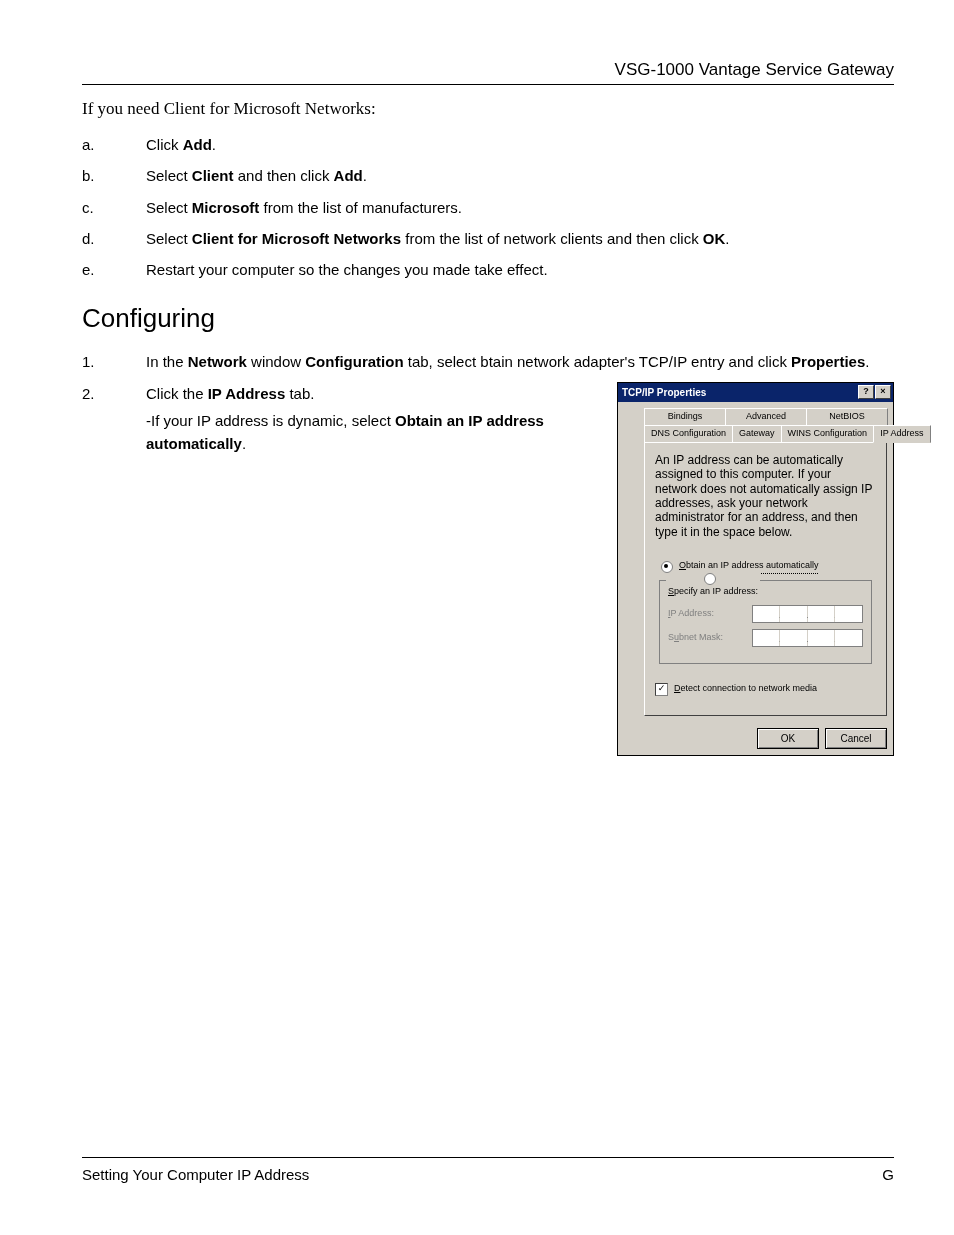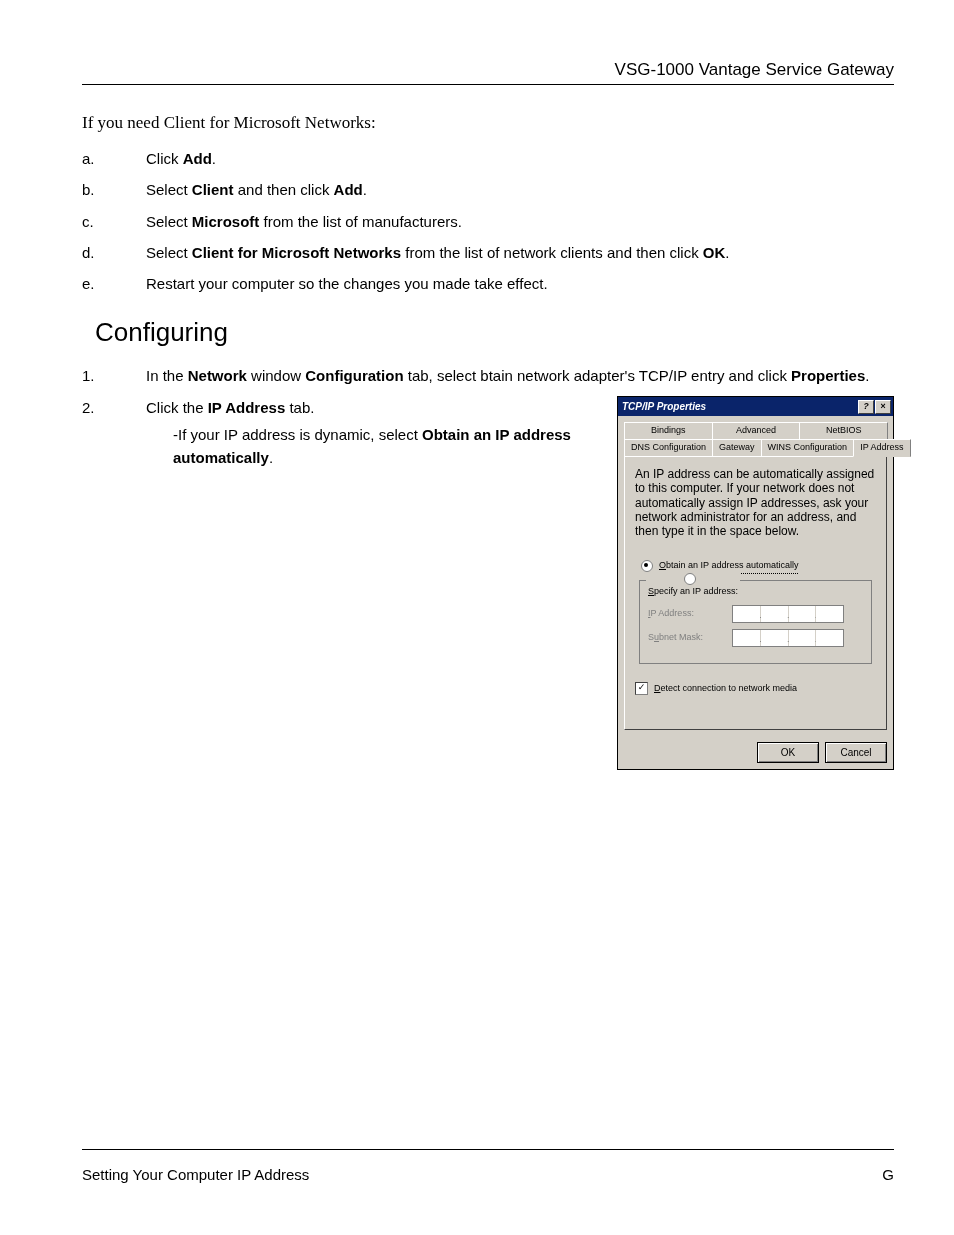--- a/index.html
+++ b/index.html
@@ -15,21 +15,21 @@
     width: 954px;
     min-height: 1235px;
     padding: 60px 60px 40px 82px;
     position: relative;
   }
   .hdr {
     text-align: right;
     font-size: 17px;
     border-bottom: 1px solid #000;
     padding-bottom: 4px;
-    margin-bottom: 28px;
+    margin-bottom: 14px;
   }
   .intro {
     font-family: "Times New Roman", serif;
     font-size: 17px;
     margin: 12px 0 14px 0;
   }
   .steps {
     font-size: 15px;
     line-height: 1.55;
   }
@@ -42,72 +42,71 @@
     flex: 0 0 64px;
   }
   .step-body {
     flex: 1;
   }
   .b { font-weight: bold; }
   h2.section {
     font-family: Arial, sans-serif;
     font-weight: normal;
     font-size: 26px;
-    margin: 22px 0 16px 13px;
+    margin: 22px 0 16px 0;
   }
   .two-col {
     display: flex;
     align-items: flex-start;
     gap: 20px;
   }
   .two-col .left {
     flex: 1;
   }
   .sub {
     margin-top: 4px;
-    margin-left: 27px;
   }
 
   
   .dialog {
     width: 275px;
     border: 1px solid #000;
     background: #d4d0c8;
     font-family: Tahoma, Arial, sans-serif;
     font-size: 9px;
     color: #000;
     flex: 0 0 275px;
   }
   .titlebar {
     background: #0a246a;
     color: #fff;
     font-weight: bold;
     font-size: 10px;
     padding: 2px 2px 2px 4px;
     display: flex;
-    align-items: flex-end;
-    font-style: italic;
+    align-items: flex-start;
   }
   .titlebar .title-text { flex: 1; }
   .titlebar .tbtn {
     width: 14px;
     height: 12px;
     background: #d4d0c8;
     border: 1px solid #fff;
     border-right-color: #404040;
     border-bottom-color: #404040;
     color: #000;
     font-size: 9px;
     line-height: 10px;
     text-align: center;
     margin-left: 1px;
     font-weight: bold;
   }
   .tabs-wrap {
     padding: 6px 6px 6px 6px;
+    margin-left: 20px;
   }
   .tab-row {
     display: flex;
     font-size: 9px;
   }
   .tab {
     border: 1px solid #808080;
     border-bottom: none;
     border-top-color: #fff;
     border-left-color: #fff;
@@ -246,21 +245,21 @@
     font-size: 10px;
     padding: 2px 0;
     box-shadow: inset 1px 1px 0 #fff, inset -1px -1px 0 #808080;
   }
   .footer {
     position: absolute;
     left: 82px;
     right: 60px;
     bottom: 52px;
     border-top: 1px solid #000;
-    padding-top: 16px;
+    padding-top: 8px;
     font-size: 15px;
     display: flex;
     justify-content: space-between;
   }
   .u { text-decoration: underline; }
 </style>
 </head>
 <body>
 
 <div class="page">

